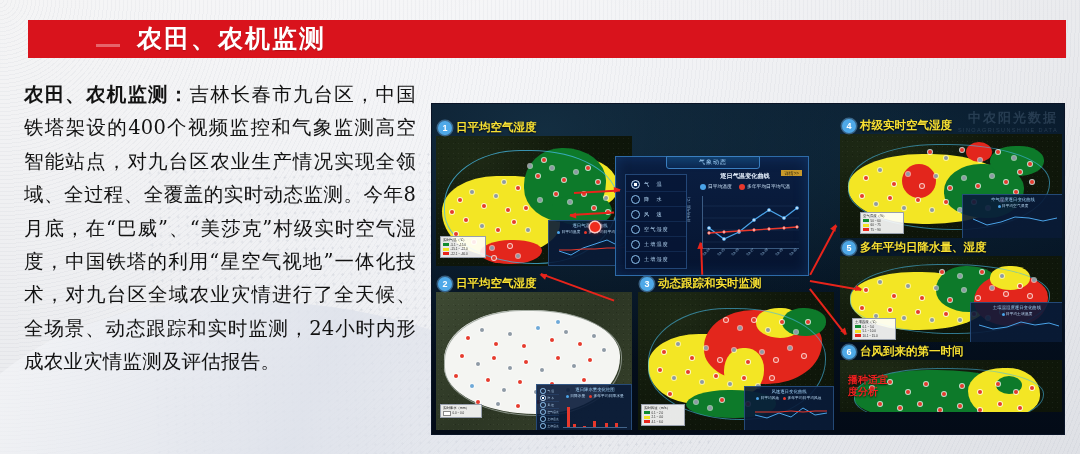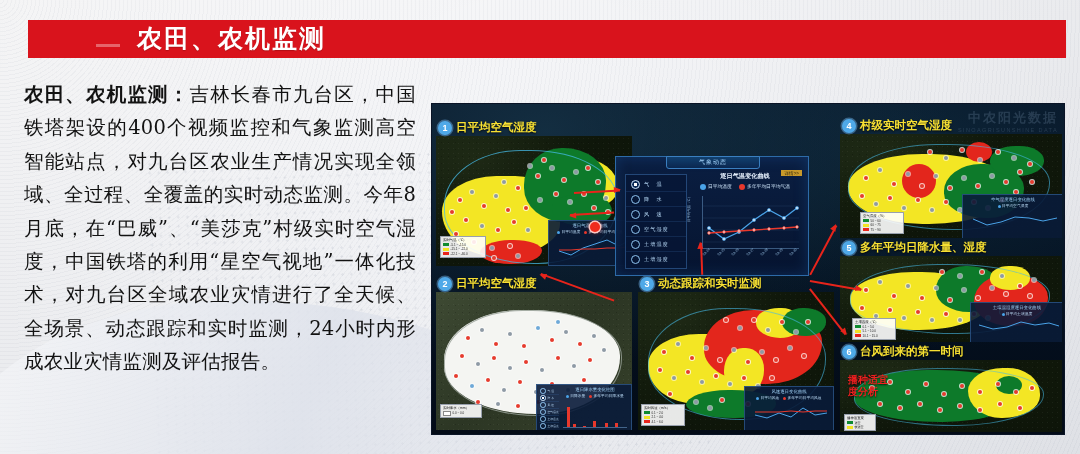--- a/index.html
+++ b/index.html
@@ -657,21 +657,21 @@
       <svg width="92" height="22" style="position:absolute;left:0;top:13px">
         <polyline points="8,9 22,13 36,11 50,6 64,9 78,7 88,10" fill="none" stroke="#4aa3e8" stroke-width="1"></polyline>
       </svg>
     </div>
   </div>
 
   <div class="cap" style="left:410px;top:240px;">
     <span class="num">6</span>
     <span class="txt">台风到来的第一时间</span>
   </div>
-  <div class="panel" style="left:408px;top:256px;width:222px;height:72px;">
+  <div class="panel" style="left:408px;top:256px;width:222px;height:52px;">
     <div class="sat"></div>
     <div class="blob" style="left:14px;top:10px;width:166px;height:52px;background:#0d7a2a;
       border-radius:44% 50% 46% 52%/48% 44% 54% 46%;"></div>
     <div class="blob" style="left:128px;top:8px;width:72px;height:50px;background:#f3e624;
       border-radius:48% 44% 52% 46%/46% 52% 44% 54%;"></div>
     <div class="blob" style="left:156px;top:16px;width:26px;height:18px;background:#0d7a2a;border-radius:50%;"></div>
     <div class="blob" style="left:14px;top:8px;width:188px;height:56px;border:1px solid rgba(70,185,230,.55);
       border-radius:44% 50% 46% 52%/48% 44% 54% 46%;"></div>
     <div class="dotfield">
       <i class="dot r" style="left:30px;top:26px"></i>

